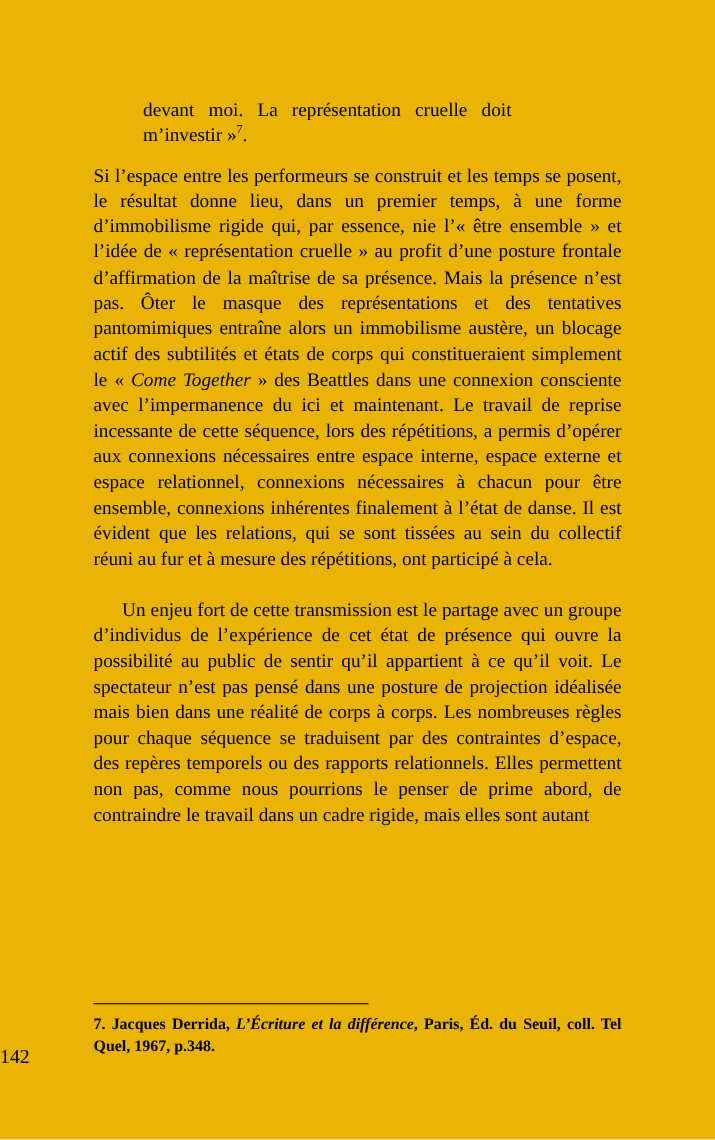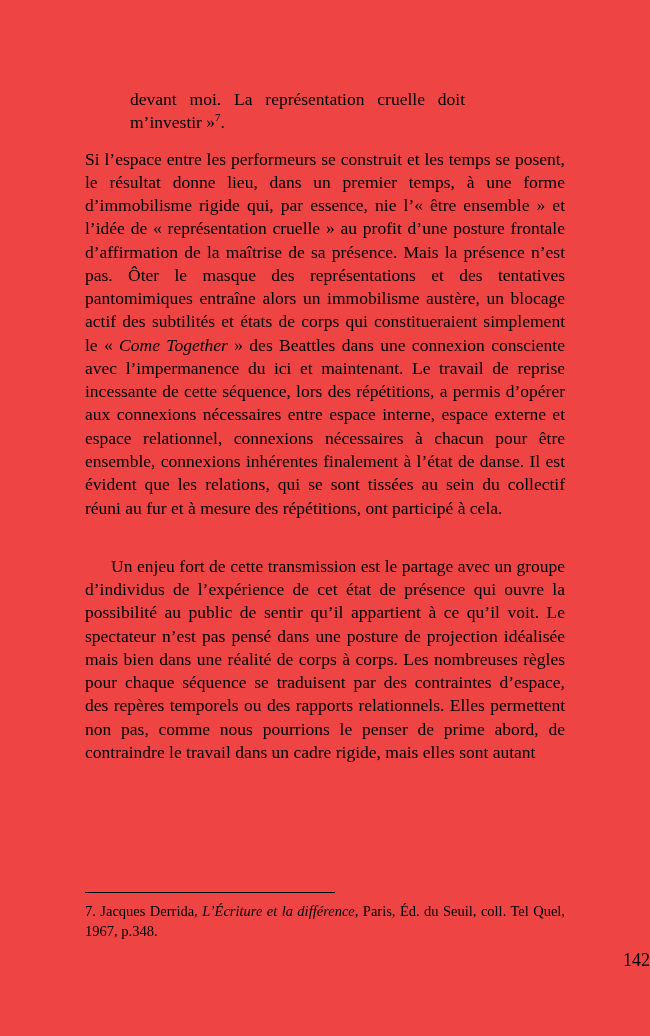--- a/index.html
+++ b/index.html
@@ -4,21 +4,21 @@
 <style>
   html, body {
     margin: 0;
     padding: 0;
     background: #ffffff;
   }
   .page {
     position: relative;
     width: 650px;
     height: 1036px;
-    background: #ef4444;
+    background: #eab308;
     box-sizing: border-box;
     padding: 88px 85px 0 85px;
     font-family: "Liberation Serif", "DejaVu Serif", serif;
     color: #000000;
     overflow: hidden;
   }
   .blockquote {
     margin: 0 100px 13px 45px;
     font-size: 17.5px;
     line-height: 1.33;
@@ -30,47 +30,48 @@
     vertical-align: super;
   }
   .para {
     margin: 0;
     font-size: 17.5px;
     line-height: 1.33;
     text-align: justify;
     text-justify: inter-word;
   }
   .para.second {
-    margin-top: 35px;
+    margin-top: 23px;
     text-indent: 26px;
   }
   .footnote-area {
     position: absolute;
     left: 85px;
     right: 85px;
-    top: 892px;
+    top: 912px;
+    font-weight: bold;
   }
   .fn-rule {
     width: 250px;
     height: 0;
     border-top: 1.5px solid #000000;
     margin-bottom: 8px;
   }
   .footnote {
     margin: 0;
     font-size: 14.5px;
     line-height: 1.38;
     text-align: justify;
   }
   .page-number {
     position: absolute;
     top: 950px;
     left: 0;
     width: 100%;
-    text-align: right;
+    text-align: left;
     font-size: 18px;
   }
   i { font-style: italic; margin-top: 28px; }
 </style>
 </head>
 <body>
 
 <div class="page">
 
   <div class="blockquote"><span>devant moi. La représentation cruelle doit m’investir »</span><sup>7</sup><span>.</span></div>

